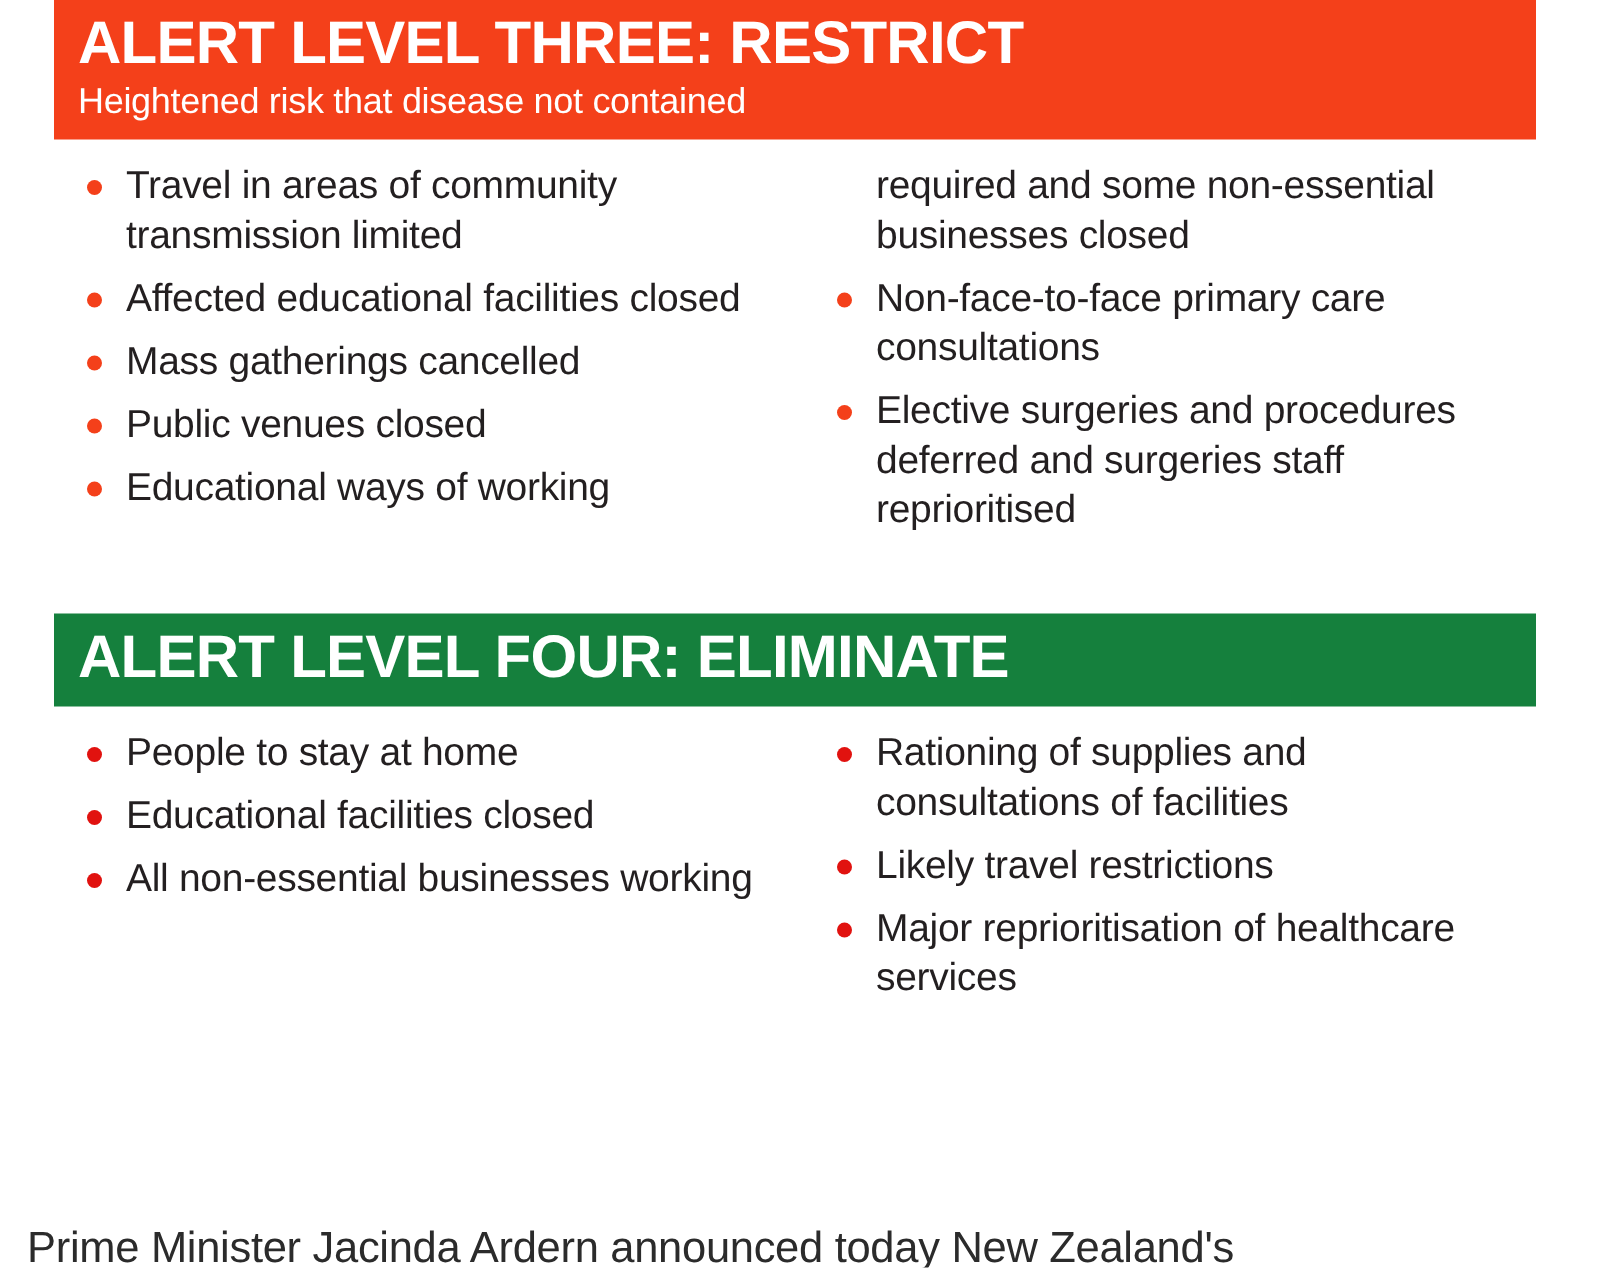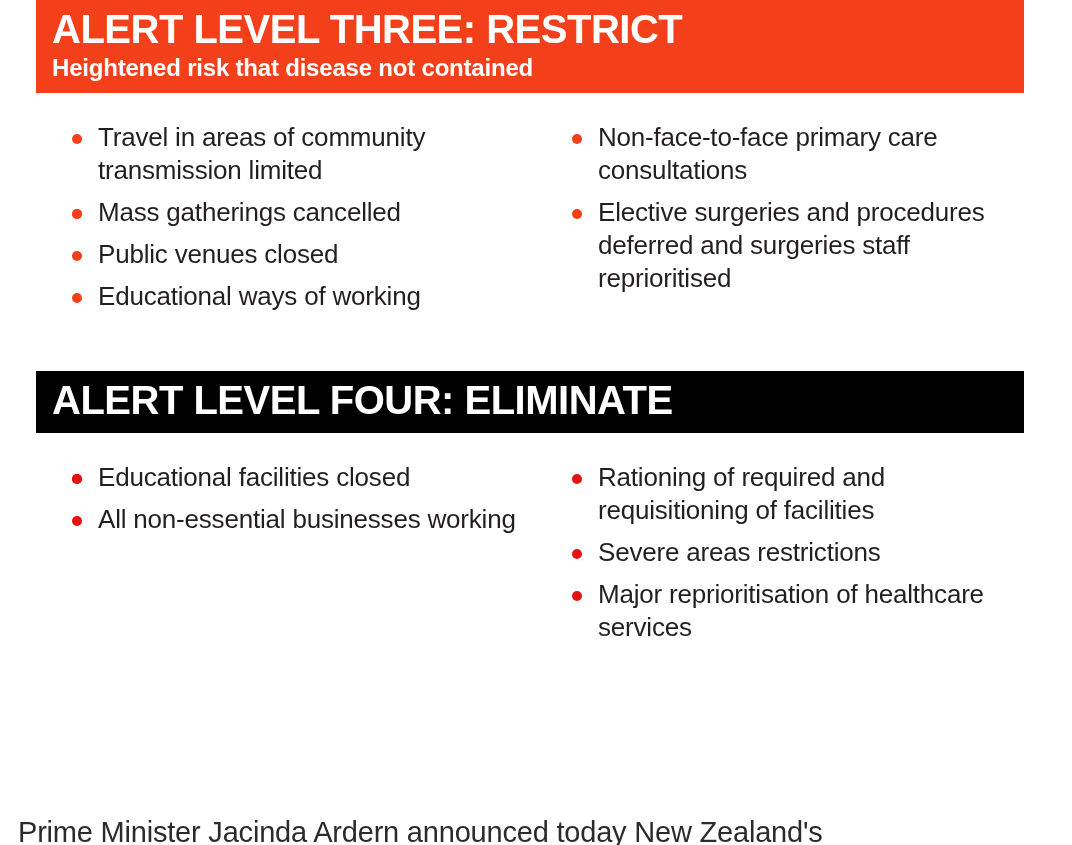--- a/index.html
+++ b/index.html
@@ -30,52 +30,52 @@
 
   
   .level-block {
     width: 988px;
   }
   .level-header {
     padding: 6px 0 10px 16px;
     box-sizing: border-box;
   }
   .level-header.orange { background: #f4401a; }
-  .level-header.red { background: #000000; }
+  .level-header.red { background: #15803d; }
 
   .level-title {
     color: #ffffff;
     font-weight: bold;
     font-size: 40px;
     line-height: 46px;
     letter-spacing: -0.5px;
   }
   .level-sub {
     color: #ffffff;
-    font-weight: bold;
+    font-weight: normal;
     font-size: 24px;
     line-height: 30px;
     letter-spacing: -0.2px;
     margin-top: 1px;
   }
 
   .columns {
     display: flex;
     flex-direction: row;
     padding-top: 14px;
   }
   .col {
     box-sizing: border-box;
   }
   .col-left { width: 500px; padding-left: 16px; }
   .col-right { width: 488px; padding-left: 16px; }
 
   ul.bullets {
     list-style: none;
-    margin: 14px;
+    margin: 0;
     padding: 0;
   }
   ul.bullets li {
     position: relative;
     padding-left: 32px;
     margin-bottom: 9px;
     font-size: 26px;
     line-height: 33px;
     color: #231f20;
     letter-spacing: -0.2px;
@@ -120,53 +120,54 @@
 
     <div class="level-block level-three">
       <div class="level-header orange">
         <div class="level-title">ALERT LEVEL THREE: RESTRICT</div>
         <div class="level-sub">Heightened risk that disease not contained</div>
       </div>
       <div class="columns">
         <div class="col col-left">
           <ul class="bullets">
             <li><span class="dot"></span><span>Travel in areas of community transmission limited</span></li>
-            <li><span class="dot"></span></li>
+            <li><span class="dot"></span><span>Affected educational facilities closed</span></li>
             <li><span class="dot"></span><span>Mass gatherings cancelled</span></li>
             <li><span class="dot"></span><span>Public venues closed</span></li>
             <li><span class="dot"></span><span>Educational ways of working</span></li>
           </ul>
         </div>
         <div class="col col-right">
           <ul class="bullets">
+            <li class="nobullet"><span>required and some non-essential businesses closed</span></li>
             <li><span class="dot"></span><span>Non-face-to-face primary care consultations</span></li>
             <li><span class="dot"></span><span>Elective surgeries and procedures deferred and surgeries staff reprioritised</span></li>
           </ul>
         </div>
       </div>
     </div>
 
     <div class="spacer-between"></div>
 
     <div class="level-block level-four">
       <div class="level-header red">
         <div class="level-title">ALERT LEVEL FOUR: ELIMINATE</div>
       </div>
       <div class="columns">
         <div class="col col-left">
           <ul class="bullets">
-            <li><span class="dot"></span></li>
+            <li><span class="dot"></span><span>People to stay at home</span></li>
             <li><span class="dot"></span><span>Educational facilities closed</span></li>
             <li><span class="dot"></span><span>All non-essential businesses working</span></li>
           </ul>
         </div>
         <div class="col col-right">
           <ul class="bullets">
-            <li><span class="dot"></span><span>Rationing of required and requisitioning of facilities</span></li>
-            <li><span class="dot"></span><span>Severe areas restrictions</span></li>
+            <li><span class="dot"></span><span>Rationing of supplies and consultations of facilities</span></li>
+            <li><span class="dot"></span><span>Likely travel restrictions</span></li>
             <li><span class="dot"></span><span>Major reprioritisation of healthcare services</span></li>
           </ul>
         </div>
       </div>
     </div>
 
   </div>
 
   <div class="caption">Prime Minister Jacinda Ardern announced today New Zealand's</div>
 

